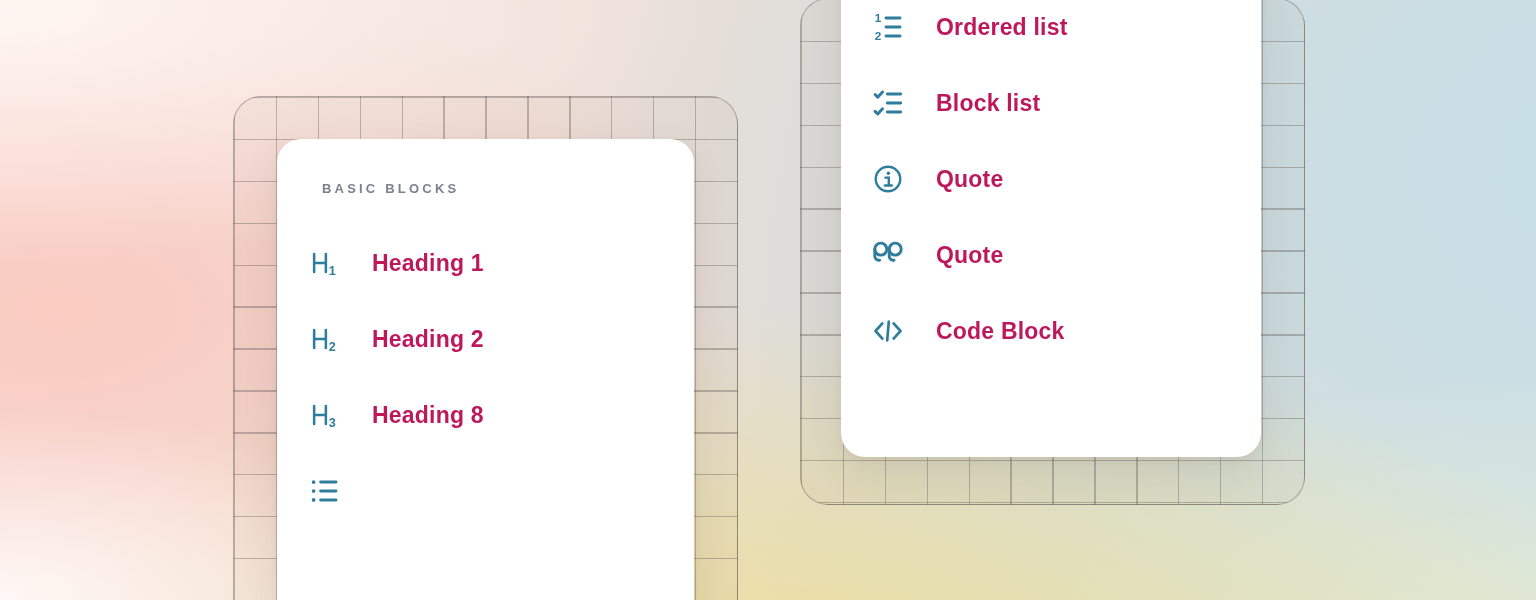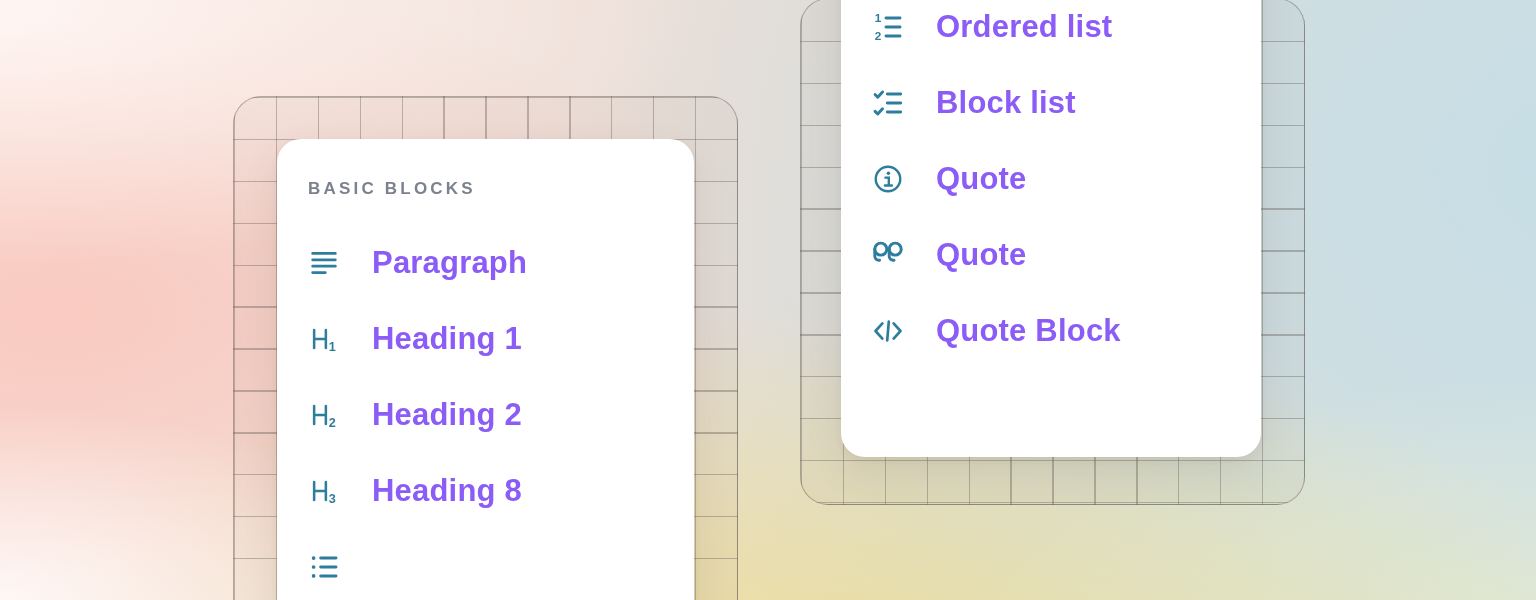--- a/index.html
+++ b/index.html
@@ -29,62 +29,54 @@
   }
   .grid-left{left:233px;top:96px;width:503px;height:540px;}
   .grid-right{left:800px;top:-2px;width:503px;height:505px;}
   .card{
     position:absolute;background:#ffffff;border-radius:24px;
     box-shadow:0 14px 36px rgba(90,66,54,0.10),0 3px 8px rgba(90,66,54,0.05);
   }
   .card-left{left:277px;top:139px;width:417px;height:540px;}
   .card-right{left:841px;top:-83px;width:420px;height:540px;}
   .section-title{
-    margin:40px 0 0 31px;
-    font-size:17px;font-weight:700;letter-spacing:3.2px;
+    margin:40px 0 0 45px;
+    font-size:13px;font-weight:700;letter-spacing:3.2px;
     color:#7b828e;line-height:20px;
   }
   .items{display:flex;flex-direction:column;}
   .card-left .items{margin-top:26px;}
   .card-right .items{padding-top:72px;}
   .menu-item{
     height:76px;display:flex;align-items:center;
     padding-left:31px;gap:32px;cursor:pointer;
   }
   .icon{width:32px;height:32px;flex:0 0 32px;display:block;}
   .icon svg{width:32px;height:32px;display:block;}
   .label{
-    font-size:31px;font-weight:700;color:#8b5cf6;letter-spacing:0.2px;
+    font-size:23px;font-weight:700;color:#be185d;letter-spacing:0.2px;
     line-height:32px;white-space:nowrap;
   }
   .icon text{
     font-family:"Liberation Sans","DejaVu Sans",sans-serif;
     font-weight:bold;fill:#2e7d9d;stroke:none;
   }
 </style>
 </head>
 <body>
 
 <div class="stage">
 
   <div class="grid-rect grid-left"></div>
   <div class="grid-rect grid-right"></div>
 
   <div class="card card-left">
     <div class="section-title">BASIC BLOCKS</div>
     <div class="items">
 
-      <div class="menu-item">
-        <span class="icon">
-          <svg viewBox="0 0 24 24" fill="none" stroke="#2e7d9d" stroke-width="2.1" stroke-linecap="round">
-            <path d="M3.5 4.8h17M3.5 9.6h17M3.5 14.4h17M3.5 19.2h9.5"></path>
-          </svg>
-        </span>
-        <span class="label">Paragraph</span>
-      </div>
 
       <div class="menu-item">
         <span class="icon">
           <svg viewBox="0 0 24 24" fill="none" stroke="#2e7d9d" stroke-width="1.9" stroke-linecap="round">
             <path d="M4.6 5.2v13.6M13.4 5.2v13.6M4.6 12h8.8"></path>
             <text x="15.6" y="21.2" font-size="9.5">1</text>
           </svg>
         </span>
         <span class="label">Heading 1</span>
       </div>
@@ -173,19 +165,19 @@
       </div>
 
       <div class="menu-item">
         <span class="icon">
           <svg viewBox="0 0 24 24" fill="none" stroke="#2e7d9d" stroke-width="2" stroke-linecap="round" stroke-linejoin="round">
             <path d="M7.8 6.3 2.6 12l5.2 5.7"></path>
             <path d="M16.2 6.3 21.4 12l-5.2 5.7"></path>
             <path d="M12.6 4.9l-1.2 14.2"></path>
           </svg>
         </span>
-        <span class="label">Quote Block</span>
+        <span class="label">Code Block</span>
       </div>
 
     </div>
   </div>
 
 </div>
 
 </body></html>

